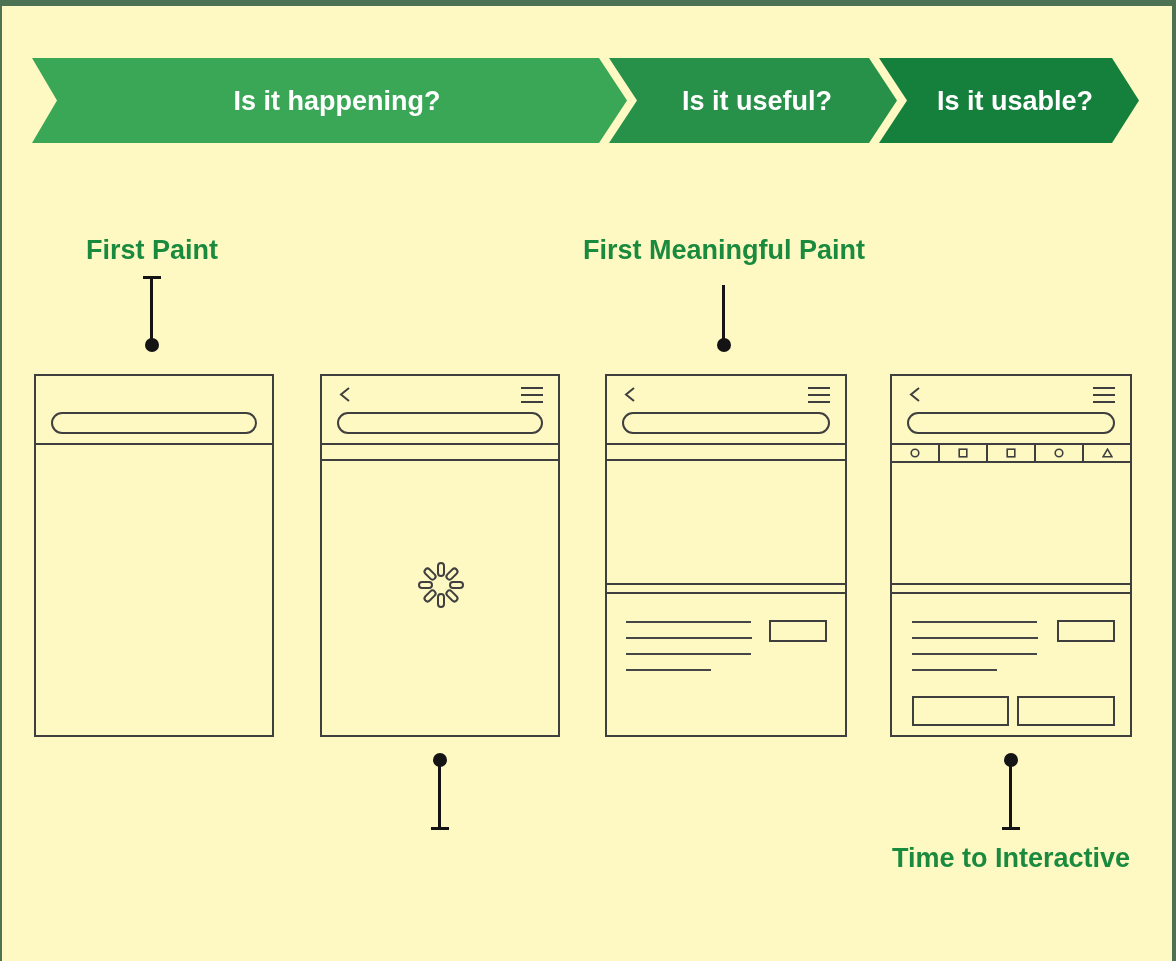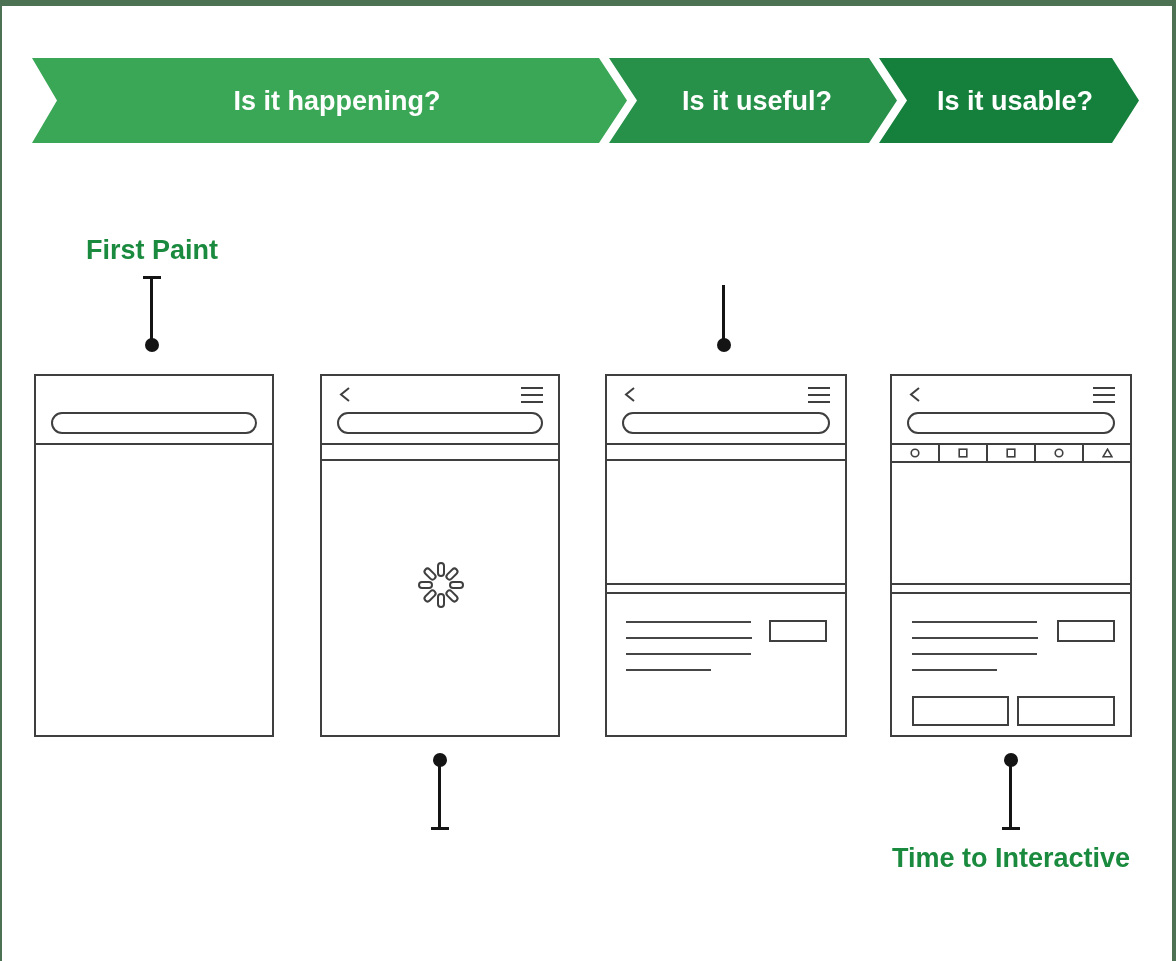--- a/index.html
+++ b/index.html
@@ -1,20 +1,20 @@
 <!DOCTYPE html>
 <html><head>
 <meta charset="utf-8">
 <style>
   * { margin:0; padding:0; box-sizing:border-box; }
   html,body { background:#e9e9e9; }
   #canvas {
     position:relative;
     width:1176px; height:961px;
-    background:#ffffff;
+    background:#fef9c3;
     border-top:6px solid #4c7153;
     border-right:4px solid #4c7153;
     border-left:2px solid #4c7153;
     overflow:hidden;
     font-family:"Liberation Sans", sans-serif;
   }
 
   
   #banner { position:absolute; top:0; left:0; }
   #banner text {
@@ -93,20 +93,21 @@
   <svg id="banner" width="1170" height="170" viewBox="0 0 1170 170">
     <polygon points="30,52 597,52 625,94.5 597,137 30,137 55,94.5" fill="#3aa757"></polygon>
     <polygon points="607,52 867,52 895,94.5 867,137 607,137 635,94.5" fill="#27914a"></polygon>
     <polygon points="877,52 1110,52 1137,94.5 1110,137 877,137 905,94.5" fill="#15803c"></polygon>
     <text x="335" y="95">Is it happening?</text>
     <text x="755" y="95">Is it useful?</text>
     <text x="1013" y="95">Is it usable?</text>
   </svg>
 
   <div class="metric-label" style="left:-30px; top:228px;">First Paint</div>
+  <div class="metric-label" style="left:542px; top:228px;">First Meaningful Paint</div>
 
   <div>
     <div class="connector-cap" style="left:141px; top:270px;"></div>
     <div class="connector-line" style="left:148px; top:272px; height:67px;"></div>
     <div class="connector-dot" style="left:143px; top:332px;"></div>
   </div>
 
   <div>
     <div class="connector-line" style="left:720px; top:279px; height:60px;"></div>
     <div class="connector-dot" style="left:715px; top:332px;"></div>

